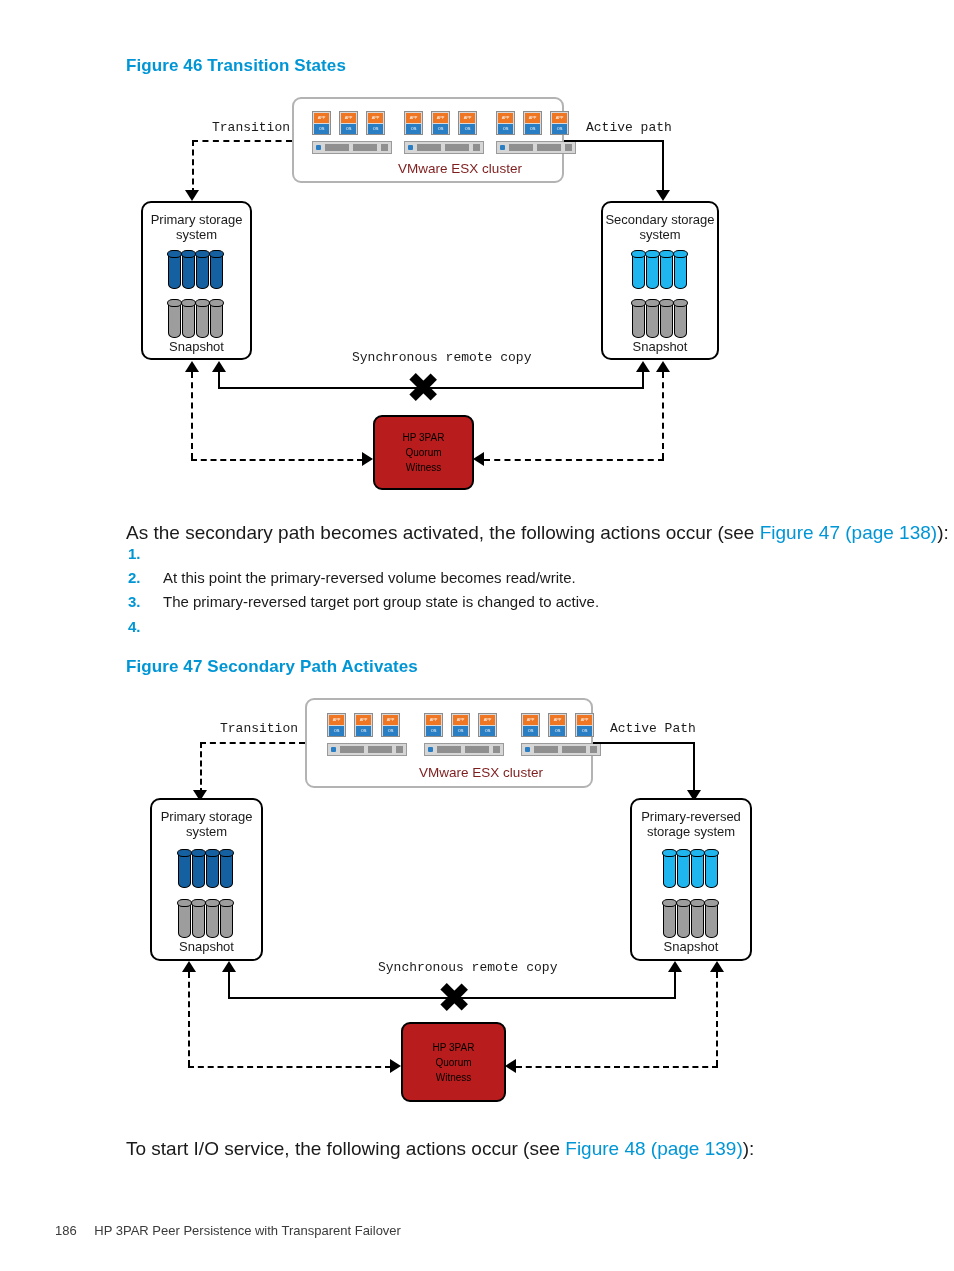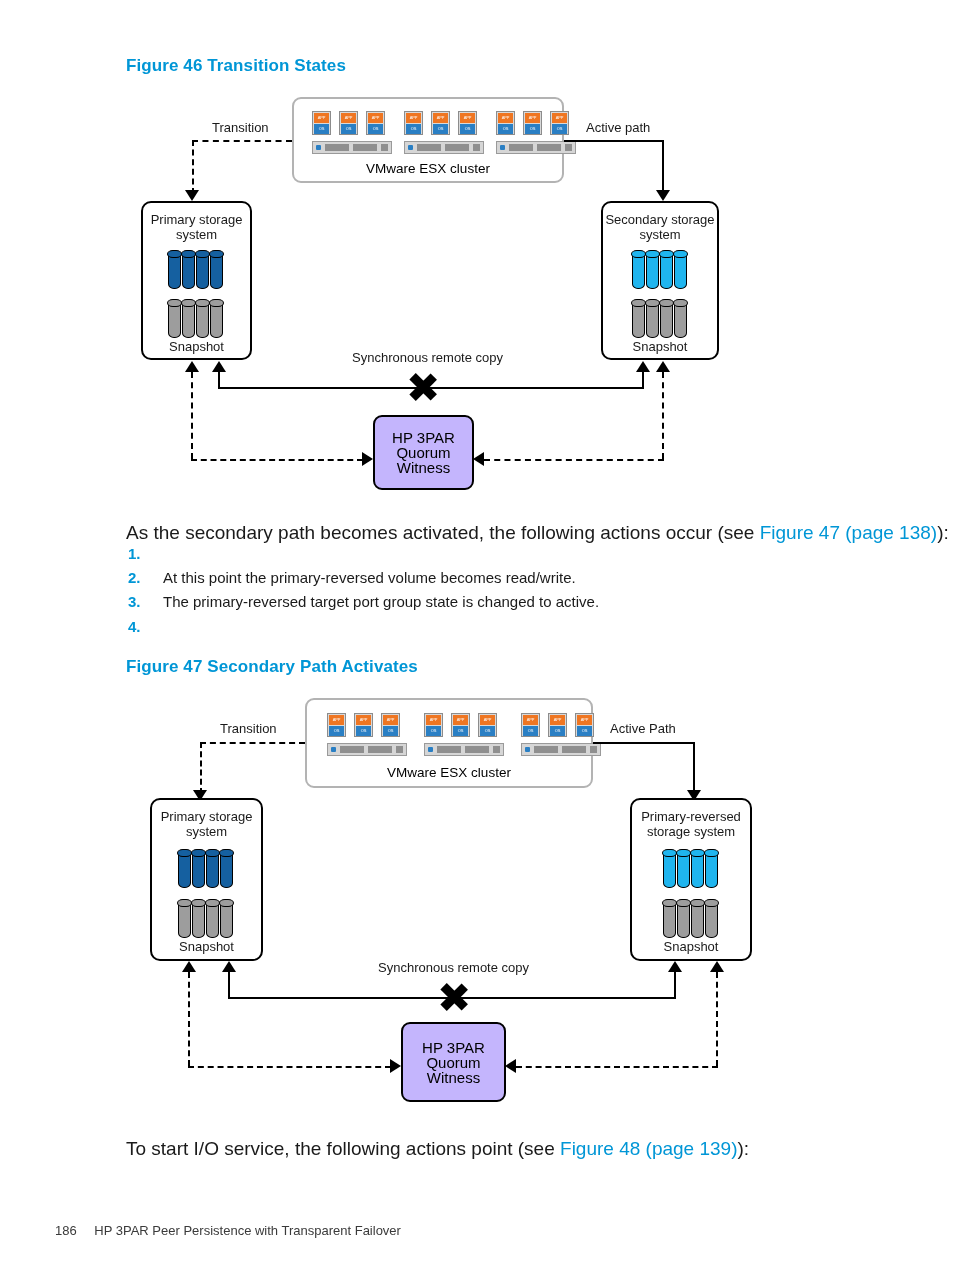--- a/index.html
+++ b/index.html
@@ -68,21 +68,22 @@
     border: 2px solid #b3b3b3;
     border-radius: 9px;
     background: #ffffff;
     box-sizing: border-box;
   }
   .esx-label {
     position: absolute;
     width: 100%;
     text-align: center;
     font-size: 13.5px;
-    color: #000000;
+    color: #7f1d1d;
+    padding-left: 32px;
   }
   .host-group { position: absolute; }
   .vm-row { display: flex; gap: 8px; }
   .vm {
     width: 19px;
     height: 24px;
     border: 1px solid #8c8c8c;
     background: #d9d9d9;
     box-sizing: border-box;
     padding: 1px;
@@ -176,29 +177,29 @@
     box-sizing: border-box;
     background: inherit;
   }
   .cyl.blue  { background: #1560a0; }
   .cyl.cyan  { background: #1fb5ef; }
   .cyl.gray  { background: #9d9d9d; }
 
   
   .qw-box {
     position: absolute;
-    background: #c4b5fd;
+    background: #b91c1c;
     border: 2.2px solid #000000;
     border-radius: 9px;
     box-sizing: border-box;
     display: flex;
     flex-direction: column;
     align-items: center;
     justify-content: center;
-    font-size: 15px;
+    font-size: 10px;
     line-height: 15px;
     color: #000000;
   }
 
   
   .ln {
     position: absolute;
     background: #000000;
   }
   .ln.h { height: 2.2px; }
@@ -234,20 +235,21 @@
     border-top: 7px solid transparent;
     border-bottom: 7px solid transparent;
     border-right: 11px solid #000000;
   }
 
   .conn-label {
     position: absolute;
     font-size: 13px;
     color: #1a1a1a;
     white-space: nowrap;
+    font-family: Liberation Mono, monospace;
   }
 
   .xmark {
     position: absolute;
     width: 34px;
     height: 34px;
   }
   .xmark i {
     position: absolute;
     left: 50%;
@@ -577,21 +579,21 @@
     <div class="arw right" style="left:390px; top:1059px;"></div>
     <div class="arw up" style="left:182px; top:961px;"></div>
 
     <div class="dln v" style="left:716px; top:972px; height:94px;"></div>
     <div class="dln h" style="left:516px; top:1066px; width:202px;"></div>
     <div class="arw left" style="left:505px; top:1059px;"></div>
     <div class="arw up" style="left:710px; top:961px;"></div>
   </div>
 
   <div class="body-para" style="left:126px; top:1138px;">
-    <span>To start I/O service, the following actions point (see </span><span class="xref">Figure 48 (page 139)</span><span>):</span>
+    <span>To start I/O service, the following actions occur (see </span><span class="xref">Figure 48 (page 139)</span><span>):</span>
   </div>
 
   <div class="footer">
     <span class="pg">186</span>
     <span>HP 3PAR Peer Persistence with Transparent Failover</span>
   </div>
 
 </div>
 
 </body></html>

